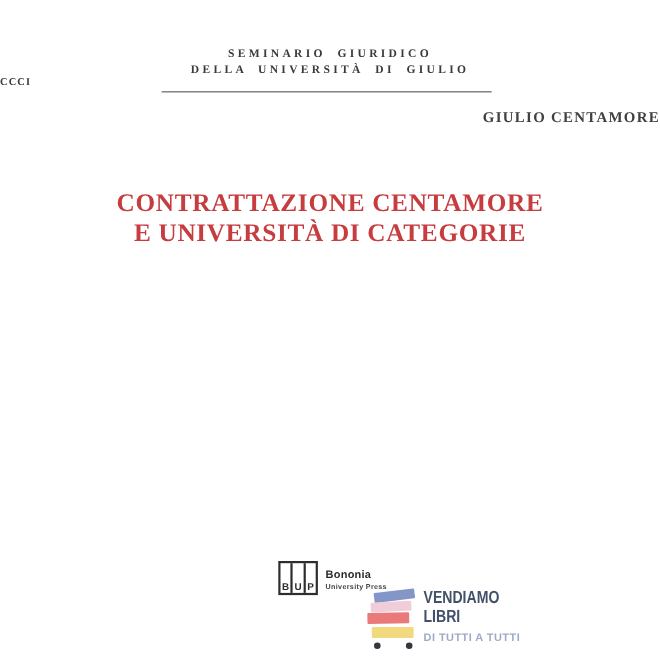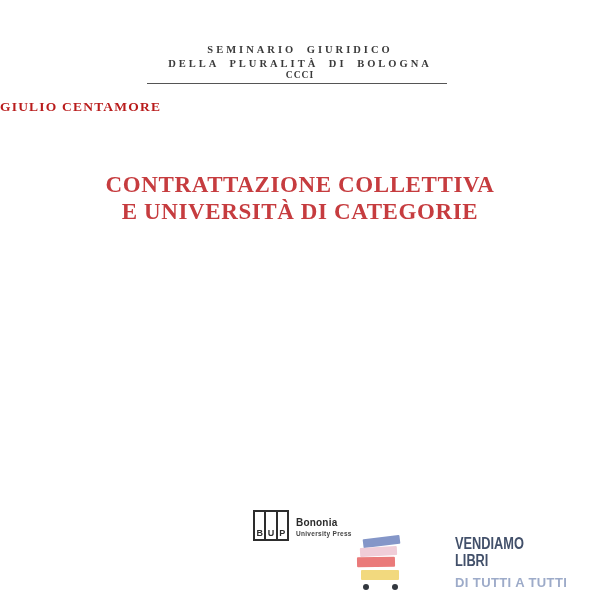--- a/index.html
+++ b/index.html
@@ -23,41 +23,41 @@
     letter-spacing: 3px;
     word-spacing: 5px;
     white-space: nowrap;
   }
   .series-line-1 { top: 44px; }
   .series-line-2 { top: 58px; }
   .series-number {
     position: absolute;
     left: 0; right: 0;
     top: 70px;
-    text-align: center;
+    text-align: left;
     color: #3a3a3a;
     font-weight: bold;
     font-size: 9.5px;
     letter-spacing: 1px;
   }
   .header-rule {
     position: absolute;
     left: 147px;
     top: 83px;
     width: 300px;
     height: 1px;
     background: #555555;
   }
   
   .author {
     position: absolute;
     left: 0; right: 0;
     top: 99px;
-    text-align: left;
-    color: #b91c1c;
+    text-align: right;
+    color: #404040;
     font-weight: bold;
     font-size: 13.5px;
     letter-spacing: 1.2px;
   }
   
   .title {
     position: absolute;
     left: 0; right: 0;
     top: 171px;
     text-align: center;
@@ -106,25 +106,24 @@
   }
   .bononia-sub {
     font-size: 6.5px;
     font-weight: bold;
     color: #444444;
     letter-spacing: 0.3px;
   }
   
   .vendiamo {
     position: absolute;
-    left: 355px;
+    left: 332px;
     top: 534px;
     display: flex;
     font-family: "Liberation Sans", sans-serif;
-    gap: 47px;
   }
   .bookcart {
     position: relative;
     width: 48px;
     height: 58px;
   }
   .slab { position: absolute; border-radius: 1px; }
   .slab-blue   { left: 8px;  top: 3px;  width: 37px; height: 9px;  background: #8496c8; transform: rotate(-7deg); }
   .slab-pink   { left: 5px;  top: 13px; width: 37px; height: 9px;  background: #f0cdd8; transform: rotate(-3deg); }
   .slab-red    { left: 2px;  top: 23px; width: 38px; height: 10px; background: #ea7a7a; transform: rotate(-1deg); }
@@ -144,40 +143,40 @@
     font-size: 16px;
     line-height: 17px;
     color: #42506a;
     transform: scaleX(0.8);
     transform-origin: left top;
     white-space: nowrap;
   }
   .vendiamo-tagline {
     margin-top: 6px;
     font-weight: bold;
-    font-size: 13px;
+    font-size: 10px;
     color: #9dabc9;
     letter-spacing: 0.4px;
     white-space: nowrap;
   }
 </style>
 </head>
 <body>
 
 <div class="page">
 
   <div class="series-line series-line-1">SEMINARIO GIURIDICO</div>
-  <div class="series-line series-line-2">DELLA PLURALITÀ DI BOLOGNA</div>
+  <div class="series-line series-line-2">DELLA UNIVERSITÀ DI GIULIO</div>
   <div class="series-number">CCCI</div>
   <div class="header-rule"></div>
 
   <div class="author">GIULIO CENTAMORE</div>
 
   <div class="title">
-    <div>CONTRATTAZIONE COLLETTIVA</div>
+    <div>CONTRATTAZIONE CENTAMORE</div>
     <div>E UNIVERSITÀ DI CATEGORIE</div>
   </div>
 
   <div class="bup-logo">
     <div class="bup-box">
       <div class="bup-cell">B</div>
       <div class="bup-cell">U</div>
       <div class="bup-cell">P</div>
     </div>
     <div class="bononia-block">

